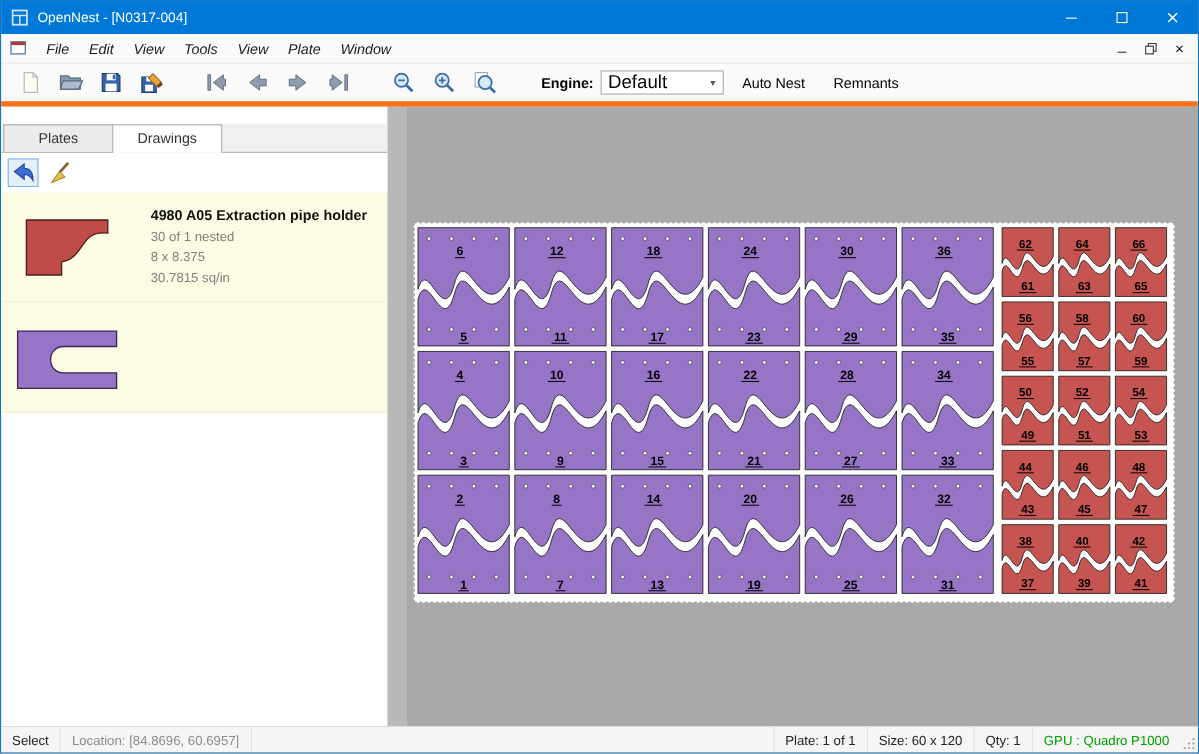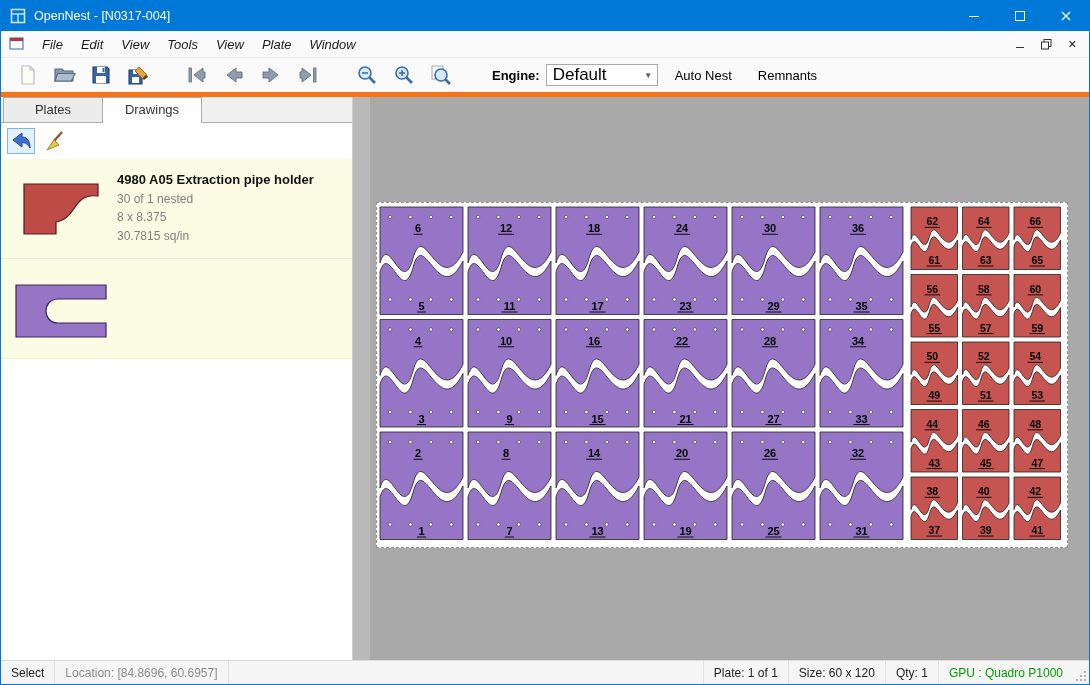--- a/index.html
+++ b/index.html
@@ -30,28 +30,28 @@
   .tool-gap { width:22px; }
   .engine-label { font-weight:700; margin:0 6px 0 30px; }
   .combo { width:112px; height:22px; border:1px solid #a9a9a9; background:#fff; display:flex; align-items:center; }
   .combo .combo-text { flex:1; padding-left:6px; font-size:17px; }
   .combo .combo-arrow { width:17px; height:20px; display:flex; align-items:center; justify-content:center; color:#555; font-size:8px; }
   .text-btn { padding:6px 9px; margin-left:8px; }
 
   
   .main { display:flex; height:563px; }
   .left-panel { width:352px; background:#fff; border-right:1px solid #cfcfcf; display:flex; flex-direction:column; }
-  .tabstrip { height:26px; background:#f0f0f0; display:flex; align-items:flex-end; padding-left:2px; border-bottom:1px solid #acacac; }
+  .tabstrip { height:26px; background:#f0f0f0; display:flex; align-items:flex-end; padding-left:2px; border-bottom:1px solid #acacac;margin-top:16px; }
   .tab { min-width:100px; text-align:center; font-size:13px; padding:4px 12px 5px; border:1px solid #acacac; border-bottom:none; background:#ececec; color:#333; margin-right:-1px; }
   .tab.active { background:#fff; position:relative; margin-bottom:-1px; padding-bottom:6px; }
   .panel-toolbar { height:36px; display:flex; align-items:center; gap:6px; padding:0 6px; background:#fff; }
   .panel-icon-btn { width:28px; height:26px; display:flex; align-items:center; justify-content:center; border:1px solid transparent; }
   .panel-icon-btn.framed { border:1px solid #7eb4ea; background:#e4f1fb; }
   .drawing-list { flex:1; overflow:hidden; }
-  .drawing-item { display:flex; align-items:center; gap:4px; background:#fcfce4; border-bottom:1px solid #f0f0d0; padding:10px 8px; height:100px; }
+  .drawing-item { display:flex; align-items:center; gap:24px; background:#fcfce4; border-bottom:1px solid #f0f0d0; padding:10px 8px; height:100px; }
   .thumb-box { width:104px; display:flex; align-items:center; justify-content:center; }
   .drawing-meta { font-size:12px; color:#808080; line-height:1.55; }
   .drawing-title { font-size:13px; font-weight:700; color:#111; margin-bottom:3px; }
 
   
   .canvas { flex:1; position:relative; background:#a9a9a9; overflow:hidden; }
   .canvas-gutter { position:absolute; left:0; top:0; width:17px; height:100%; background:#b9b9b9; }
   .plate { position:absolute; left:23px; top:105px; width:692px; height:346px; background:#fff; border:1px dashed #8f8f8f; }
 
   

